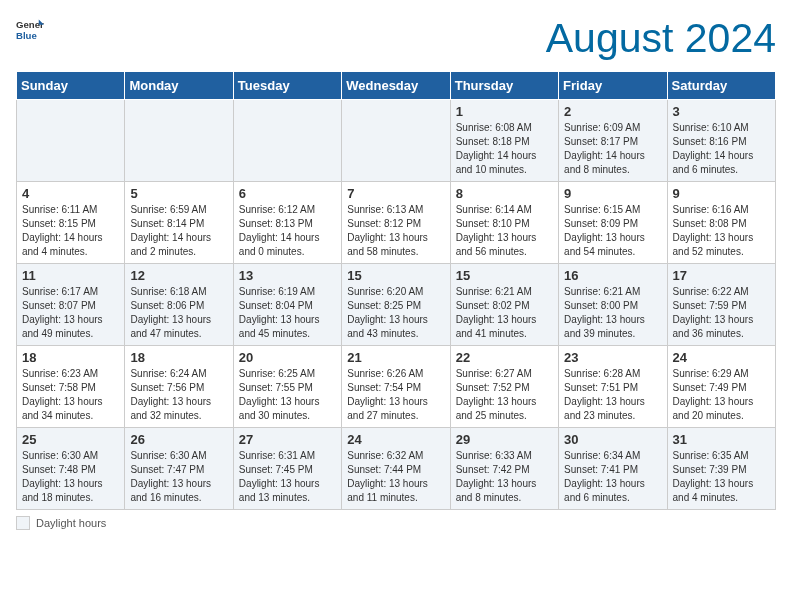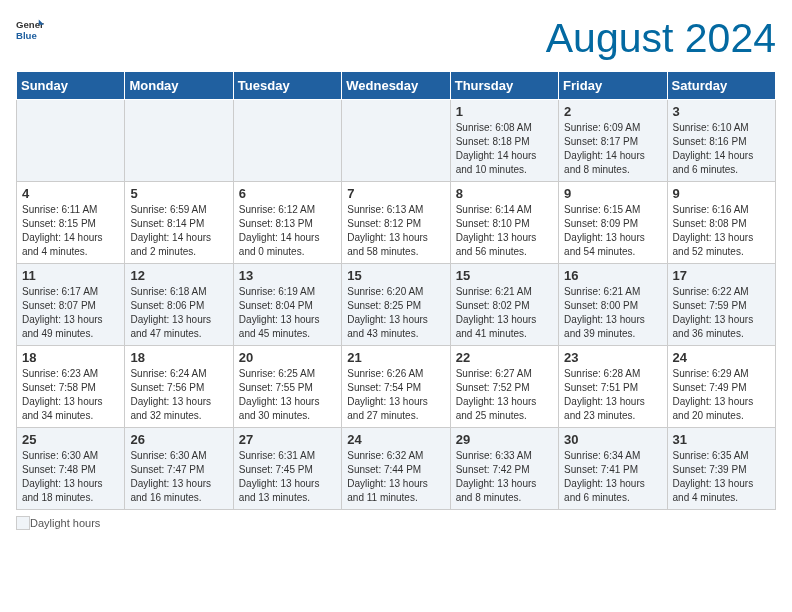--- a/index.html
+++ b/index.html
@@ -77,20 +77,21 @@
       font-size: 10px;
       line-height: 1.4;
       color: #333;
     }
     .footer-legend {
       margin-top: 6px;
       font-size: 11px;
       color: #555;
       display: flex;
       align-items: center;
+      gap: 6px;
     }
     .legend-box {
       width: 14px;
       height: 14px;
       background: #f0f4f8;
       border: 1px solid #ccc;
       display: inline-block;
     }
   </style>
 </head>

